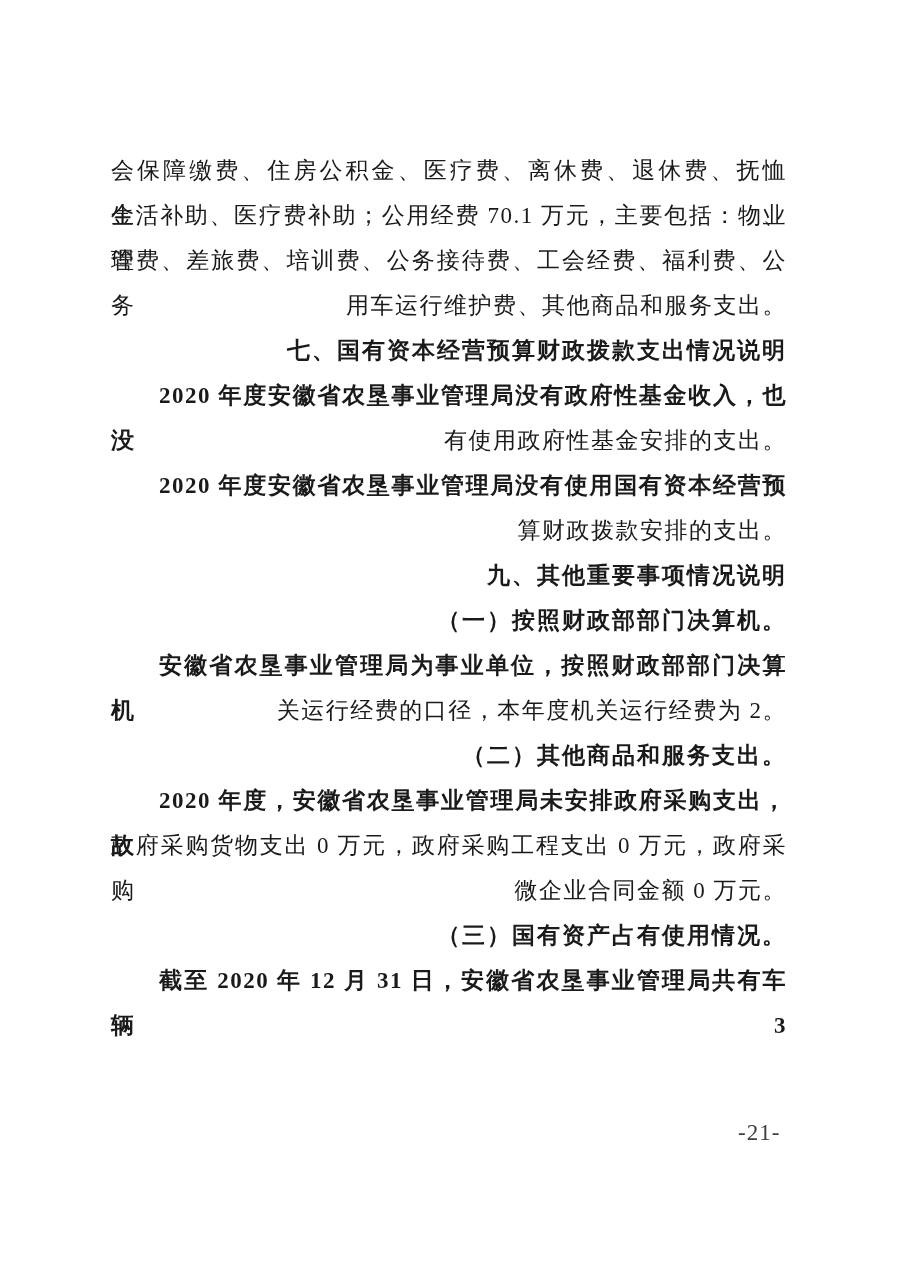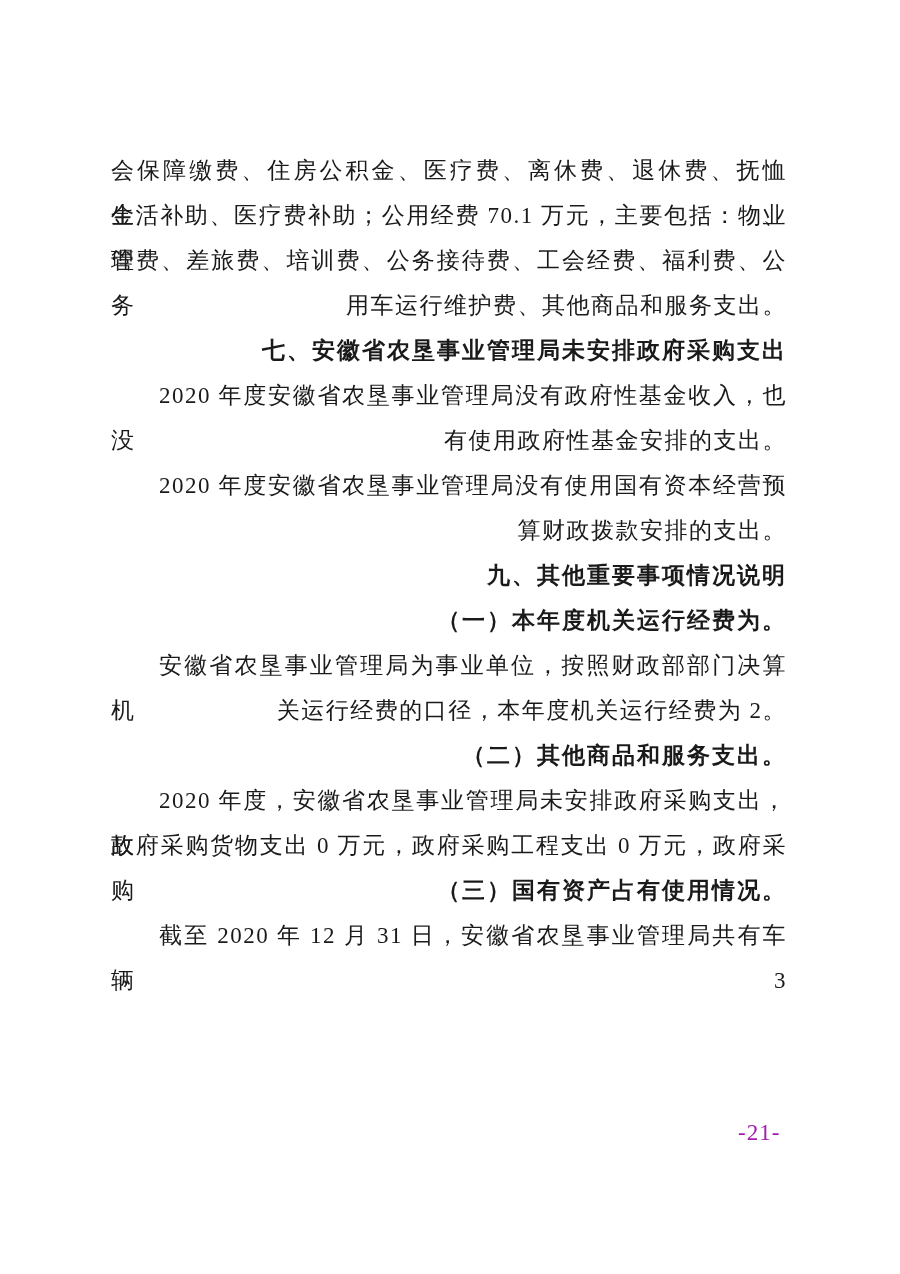--- a/index.html
+++ b/index.html
@@ -32,77 +32,79 @@
     text-align: right;
   }
   .line.fill {
     white-space: normal;
     text-align: justify;
     text-align-last: justify;
     text-justify: distribute;
   }
   .line.indent {
     text-indent: 48px;
+    font-weight: bold;
   }
   .line.heading {
     font-family: "Liberation Sans", sans-serif;
     font-weight: 700;
     letter-spacing: 2px;
   }
   .page-number {
     position: absolute;
     top: 1118px;
     left: 738px;
     height: 30px;
     line-height: 30px;
     font-size: 23px;
     letter-spacing: 1px;
-    color: #a21caf;
+    color: #404040;
     font-family: "Liberation Serif", serif;
   }
 </style>
 </head>
 <body>
 
 <div class="page">
   <div class="content">
 
       <div class="line body fill">会保障缴费、住房公积金、医疗费、离休费、退休费、抚恤金、</div>
 
       <div class="line body fill">生活补助、医疗费补助；公用经费 70.1 万元，主要包括：物业管</div>
 
       <div class="line body fill">理费、差旅费、培训费、公务接待费、工会经费、福利费、公务</div>
 
       <div class="line body">用车运行维护费、其他商品和服务支出。</div>
 
-      <div class="line heading indent">七、安徽省农垦事业管理局未安排政府采购支出</div>
+      <div class="line heading indent">七、国有资本经营预算财政拨款支出情况说明</div>
 
       <div class="line body indent fill">2020 年度安徽省农垦事业管理局没有政府性基金收入，也没</div>
 
       <div class="line body">有使用政府性基金安排的支出。</div>
 
 
       <div class="line body indent fill">2020 年度安徽省农垦事业管理局没有使用国有资本经营预</div>
 
       <div class="line body">算财政拨款安排的支出。</div>
 
       <div class="line heading indent">九、其他重要事项情况说明</div>
 
-      <div class="line heading indent">（一）本年度机关运行经费为。</div>
+      <div class="line heading indent">（一）按照财政部部门决算机。</div>
 
       <div class="line body indent fill">安徽省农垦事业管理局为事业单位，按照财政部部门决算机</div>
 
       <div class="line body">关运行经费的口径，本年度机关运行经费为 2。</div>
 
       <div class="line heading indent">（二）其他商品和服务支出。</div>
 
       <div class="line body indent fill">2020 年度，安徽省农垦事业管理局未安排政府采购支出，故</div>
 
       <div class="line body fill">政府采购货物支出 0 万元，政府采购工程支出 0 万元，政府采购</div>
 
 
+      <div class="line body">微企业合同金额 0 万元。</div>
 
       <div class="line heading indent">（三）国有资产占有使用情况。</div>
 
       <div class="line body indent fill">截至 2020 年 12 月 31 日，安徽省农垦事业管理局共有车辆 3</div>
     </div>
   <div class="page-number">-21-</div>
 </div>
 
 </body></html>

